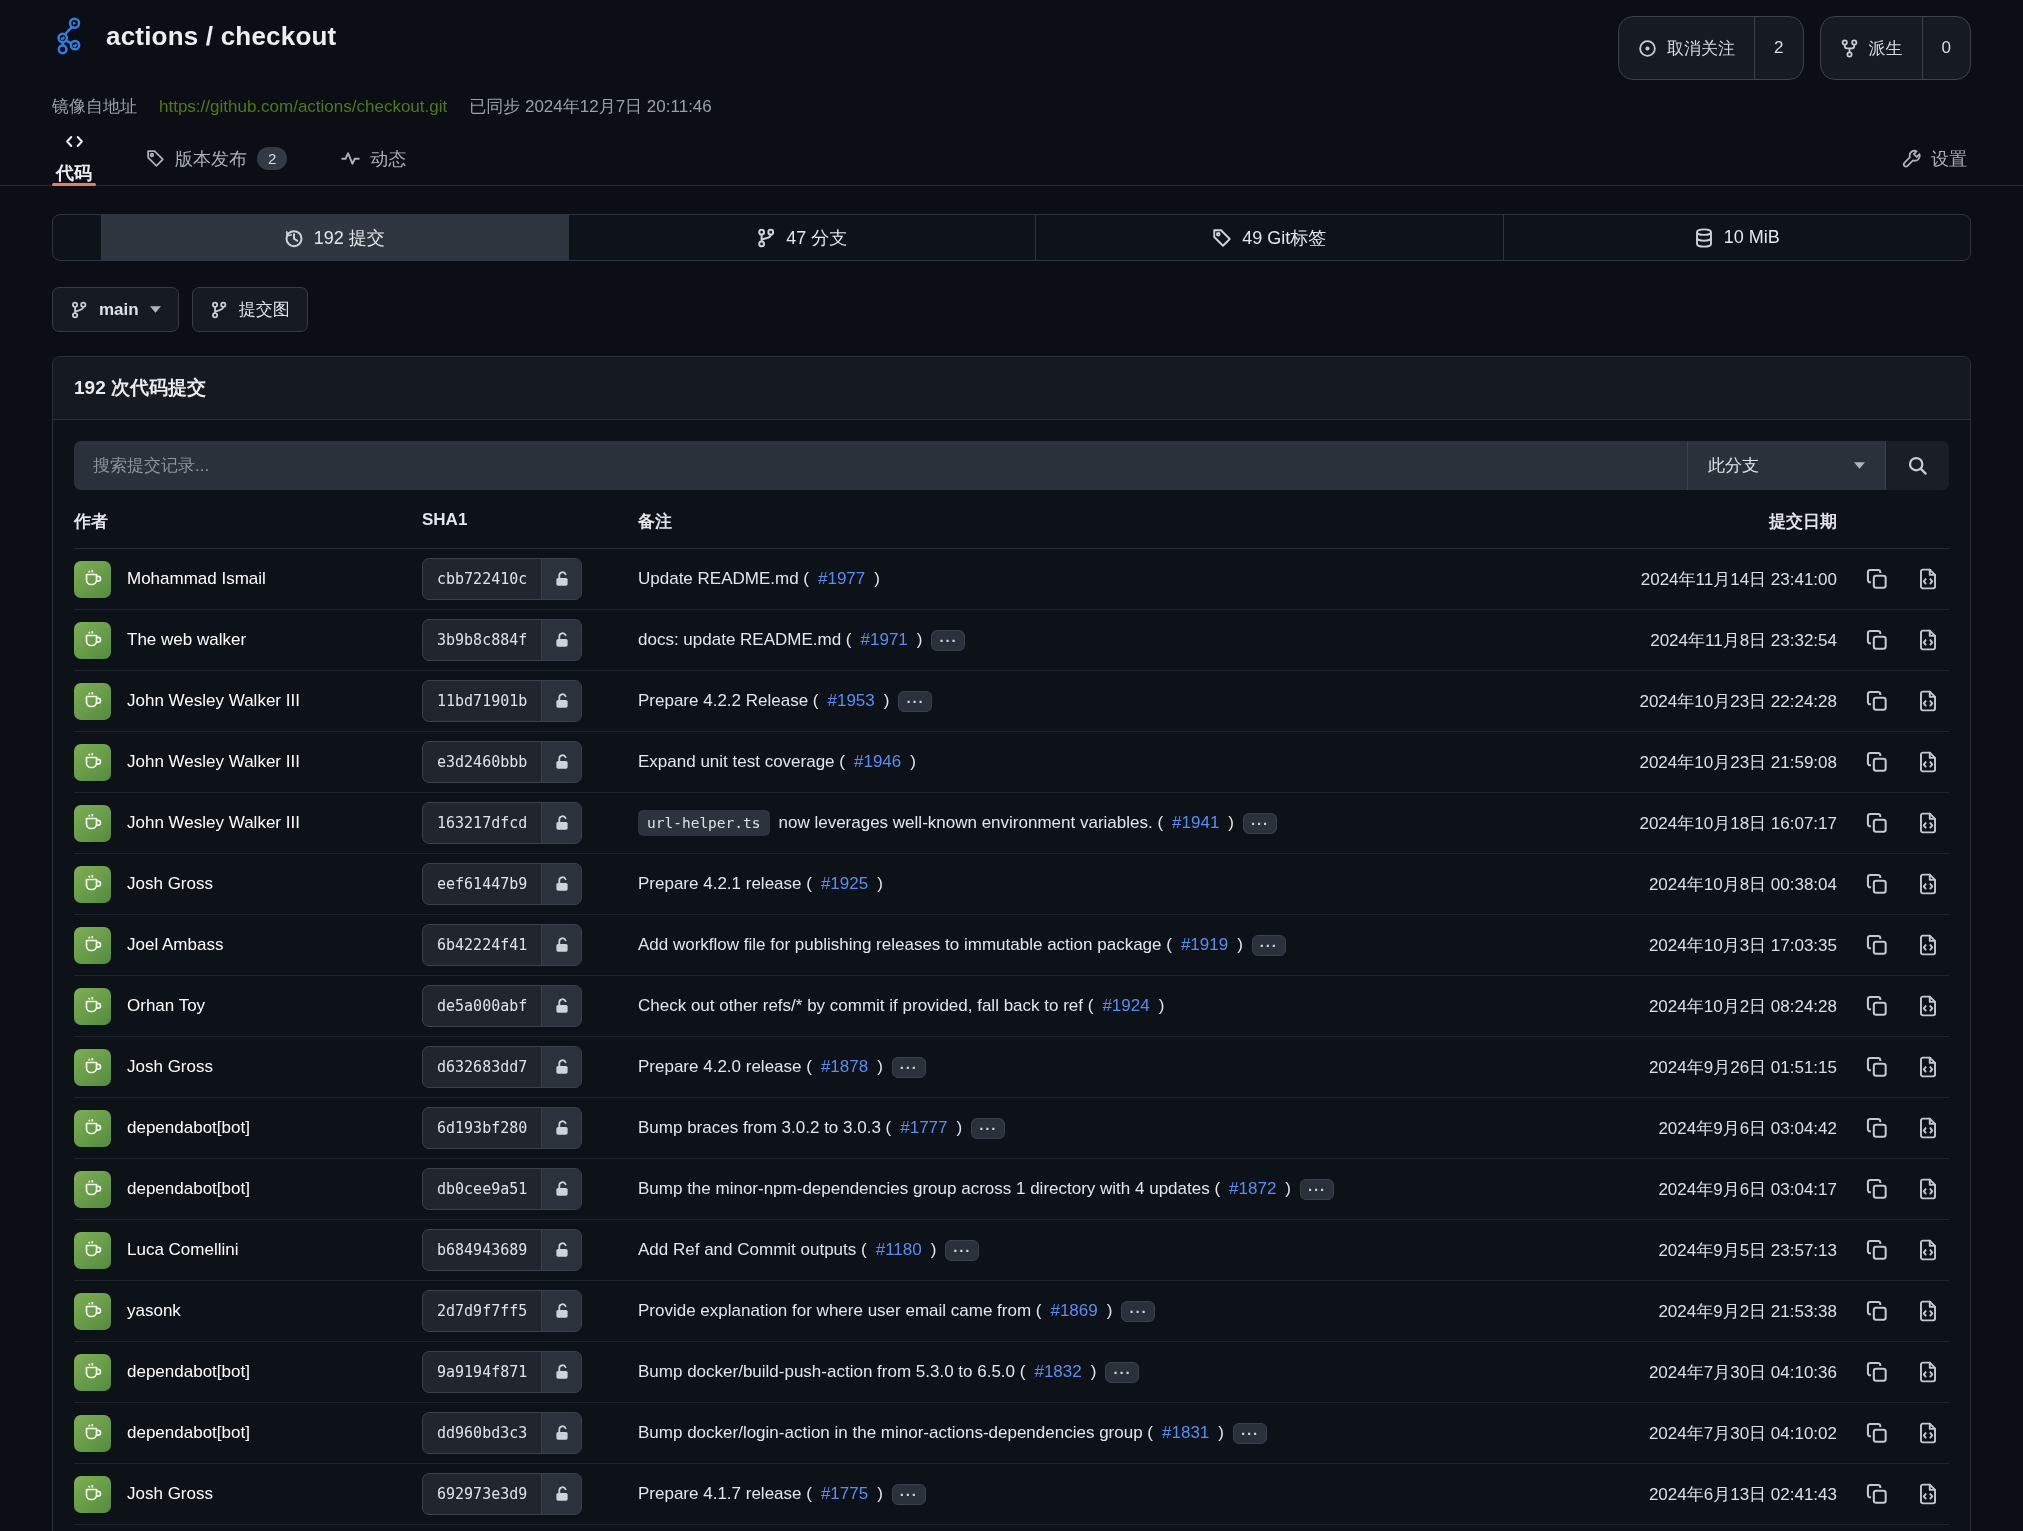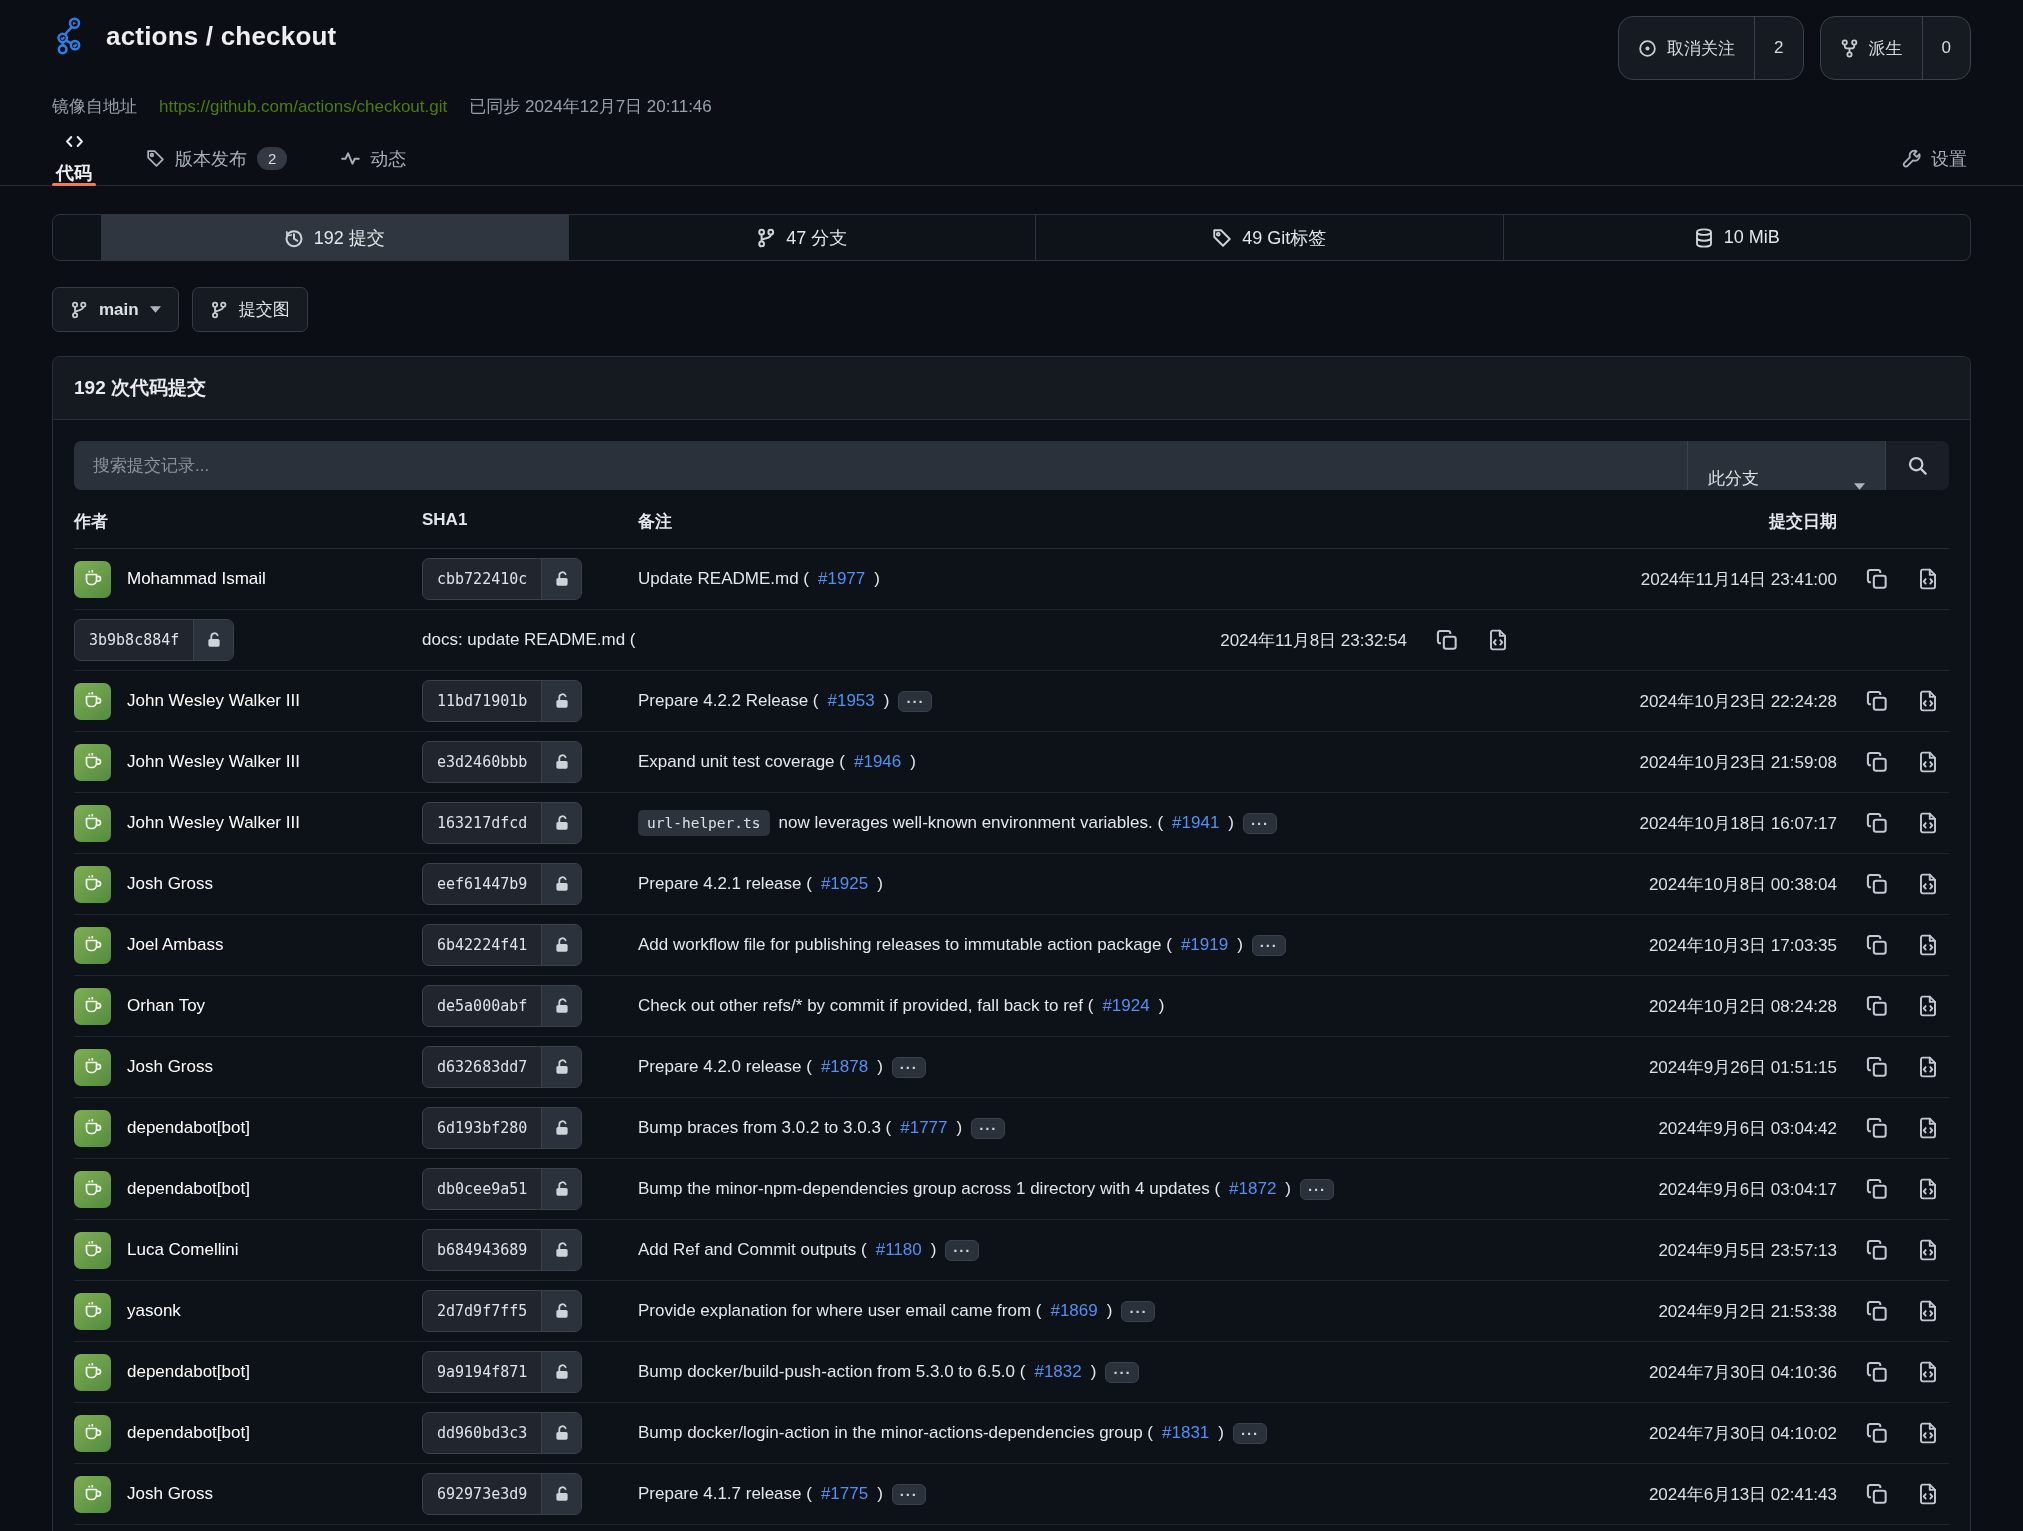--- a/index.html
+++ b/index.html
@@ -52,21 +52,21 @@
   .caret { width:11px; height:7px; color:#aeb4bb; }
 
   
   .panel { margin:24px 52px 0; border:1px solid #2a3039; border-bottom:none; border-radius:8px 8px 0 0; background:#0d1118; height:1202px; overflow:hidden; }
   .panel-header { padding:18px 21px; background:#151a21; border-bottom:1px solid #2a3039; font-size:19px; font-weight:700; color:#e9ebee; }
   .panel-body { padding:21px 21px 0; }
 
   .search-bar { display:flex; height:49px; width:100%; }
   .search-input { flex:1; background:#2a313a; border:none; outline:none; border-radius:7px 0 0 7px; padding:0 19px; color:#d946ef; font-size:17px; font-family:"Liberation Sans", sans-serif; }
   .search-input::placeholder { color:#8b939d; }
-  .branch-filter { width:198px; background:#2a313a; border-left:1px solid #3a424c; display:flex; align-items:flex-end; justify-content:space-between; padding:0 20px; font-size:17px; color:#e3e6ea; cursor:pointer; }
+  .branch-filter { width:198px; background:#2a313a; border-left:1px solid #3a424c; display:flex; align-items:center; justify-content:space-between; padding:0 20px; font-size:17px; color:#e3e6ea; cursor:pointer; }
   .search-btn { width:64px; background:#1a1f27; border-left:1px solid #3a424c; border-radius:0 7px 7px 0; display:flex; align-items:center; justify-content:center; cursor:pointer; }
   .search-btn .ic { width:21px; height:21px; color:#c8cdd3; }
 
   .thead { margin-top:20px; display:grid; grid-template-columns:348px 216px 1fr 430px; font-size:17px; font-weight:700; color:#e2e5e9; padding-bottom:15px; border-bottom:1px solid #262c34; }
   .thead .th-date { text-align:right; padding-right:112px; }
 
   .row { display:grid; grid-template-columns:348px 216px 1fr 430px; align-items:center; height:61px; border-bottom:1px solid #1f252d; font-size:17px; }
   .row:last-child { border-bottom:none; }
   .col-author { display:flex; align-items:center; gap:16px; color:#ffffff; overflow:hidden; white-space:nowrap; }
   .avatar { width:37px; height:37px; flex:0 0 37px; border-radius:7px; background:linear-gradient(140deg,#7fae54 0%,#538c3e 100%); display:flex; align-items:center; justify-content:center; cursor:pointer; }
@@ -336,20 +336,28 @@
               </svg>
       </span>
       <span class="icon-btn">
         <svg viewBox="0 0 16 16">
                 <use href="#i-filecode"></use>
               </svg>
       </span>
     </div>
   </div>
         <div class="row">
+    <div class="col-author">
+      <span class="avatar">
+        <svg viewBox="0 0 24 24">
+                <use href="#i-mug"></use>
+              </svg>
+      </span>
+      <span class="author-name">The web walker</span>
+    </div>
     <div class="col-sha">
       <span class="sha-btn">
         <span class="sha-text">3b9b8c884f</span>
         <span class="sha-lock">
           <svg viewBox="0 0 16 16">
                   <use href="#i-unlock"></use>
                 </svg>
         </span>
       </span>
     </div>

